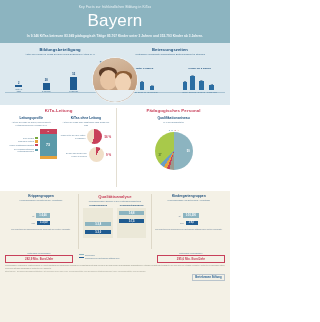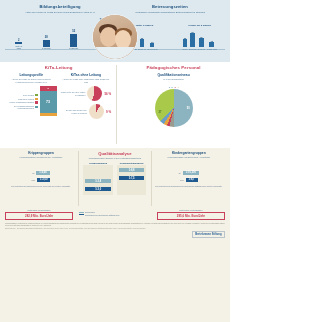--- a/index.html
+++ b/index.html
@@ -188,20 +188,25 @@
   .srcline { font-size:1.35px; color:#9a9a8e; line-height:1.5; margin-top:1.5px; }
   .brandrow { display:flex; justify-content:flex-end; margin-top:1px; }
   .brand { border:.5px solid #b9c4cc; padding:1px 2.5px; font-size:2.6px;
            font-weight:bold; color:#1f5b91; }
 </style>
 </head>
 <body>
 
 <div class="poster">
 
+  <div class="header">
+    <div class="kicker">Key Facts zur frühkindlichen Bildung in KiTas</div>
+    <div class="bigtitle">Bayern</div>
+    <div class="subline">In 9.146 KiTas betreuen 83.949 pädagogisch Tätige 85.707 Kinder unter 3 Jahren und 353.793 Kinder ab 3 Jahren.</div>
+  </div>
 
   <div class="topband">
 
     <div class="halfcol">
       <div class="sec-title">Bildungsbeteiligung</div>
       <div class="sec-sub">Anteil der Kinder in KiTas an allen eines gegebenen Alters in %</div>
       <div class="chart">
         <div class="baseline"></div>
         <div class="bars">
           <div class="barwrap">

